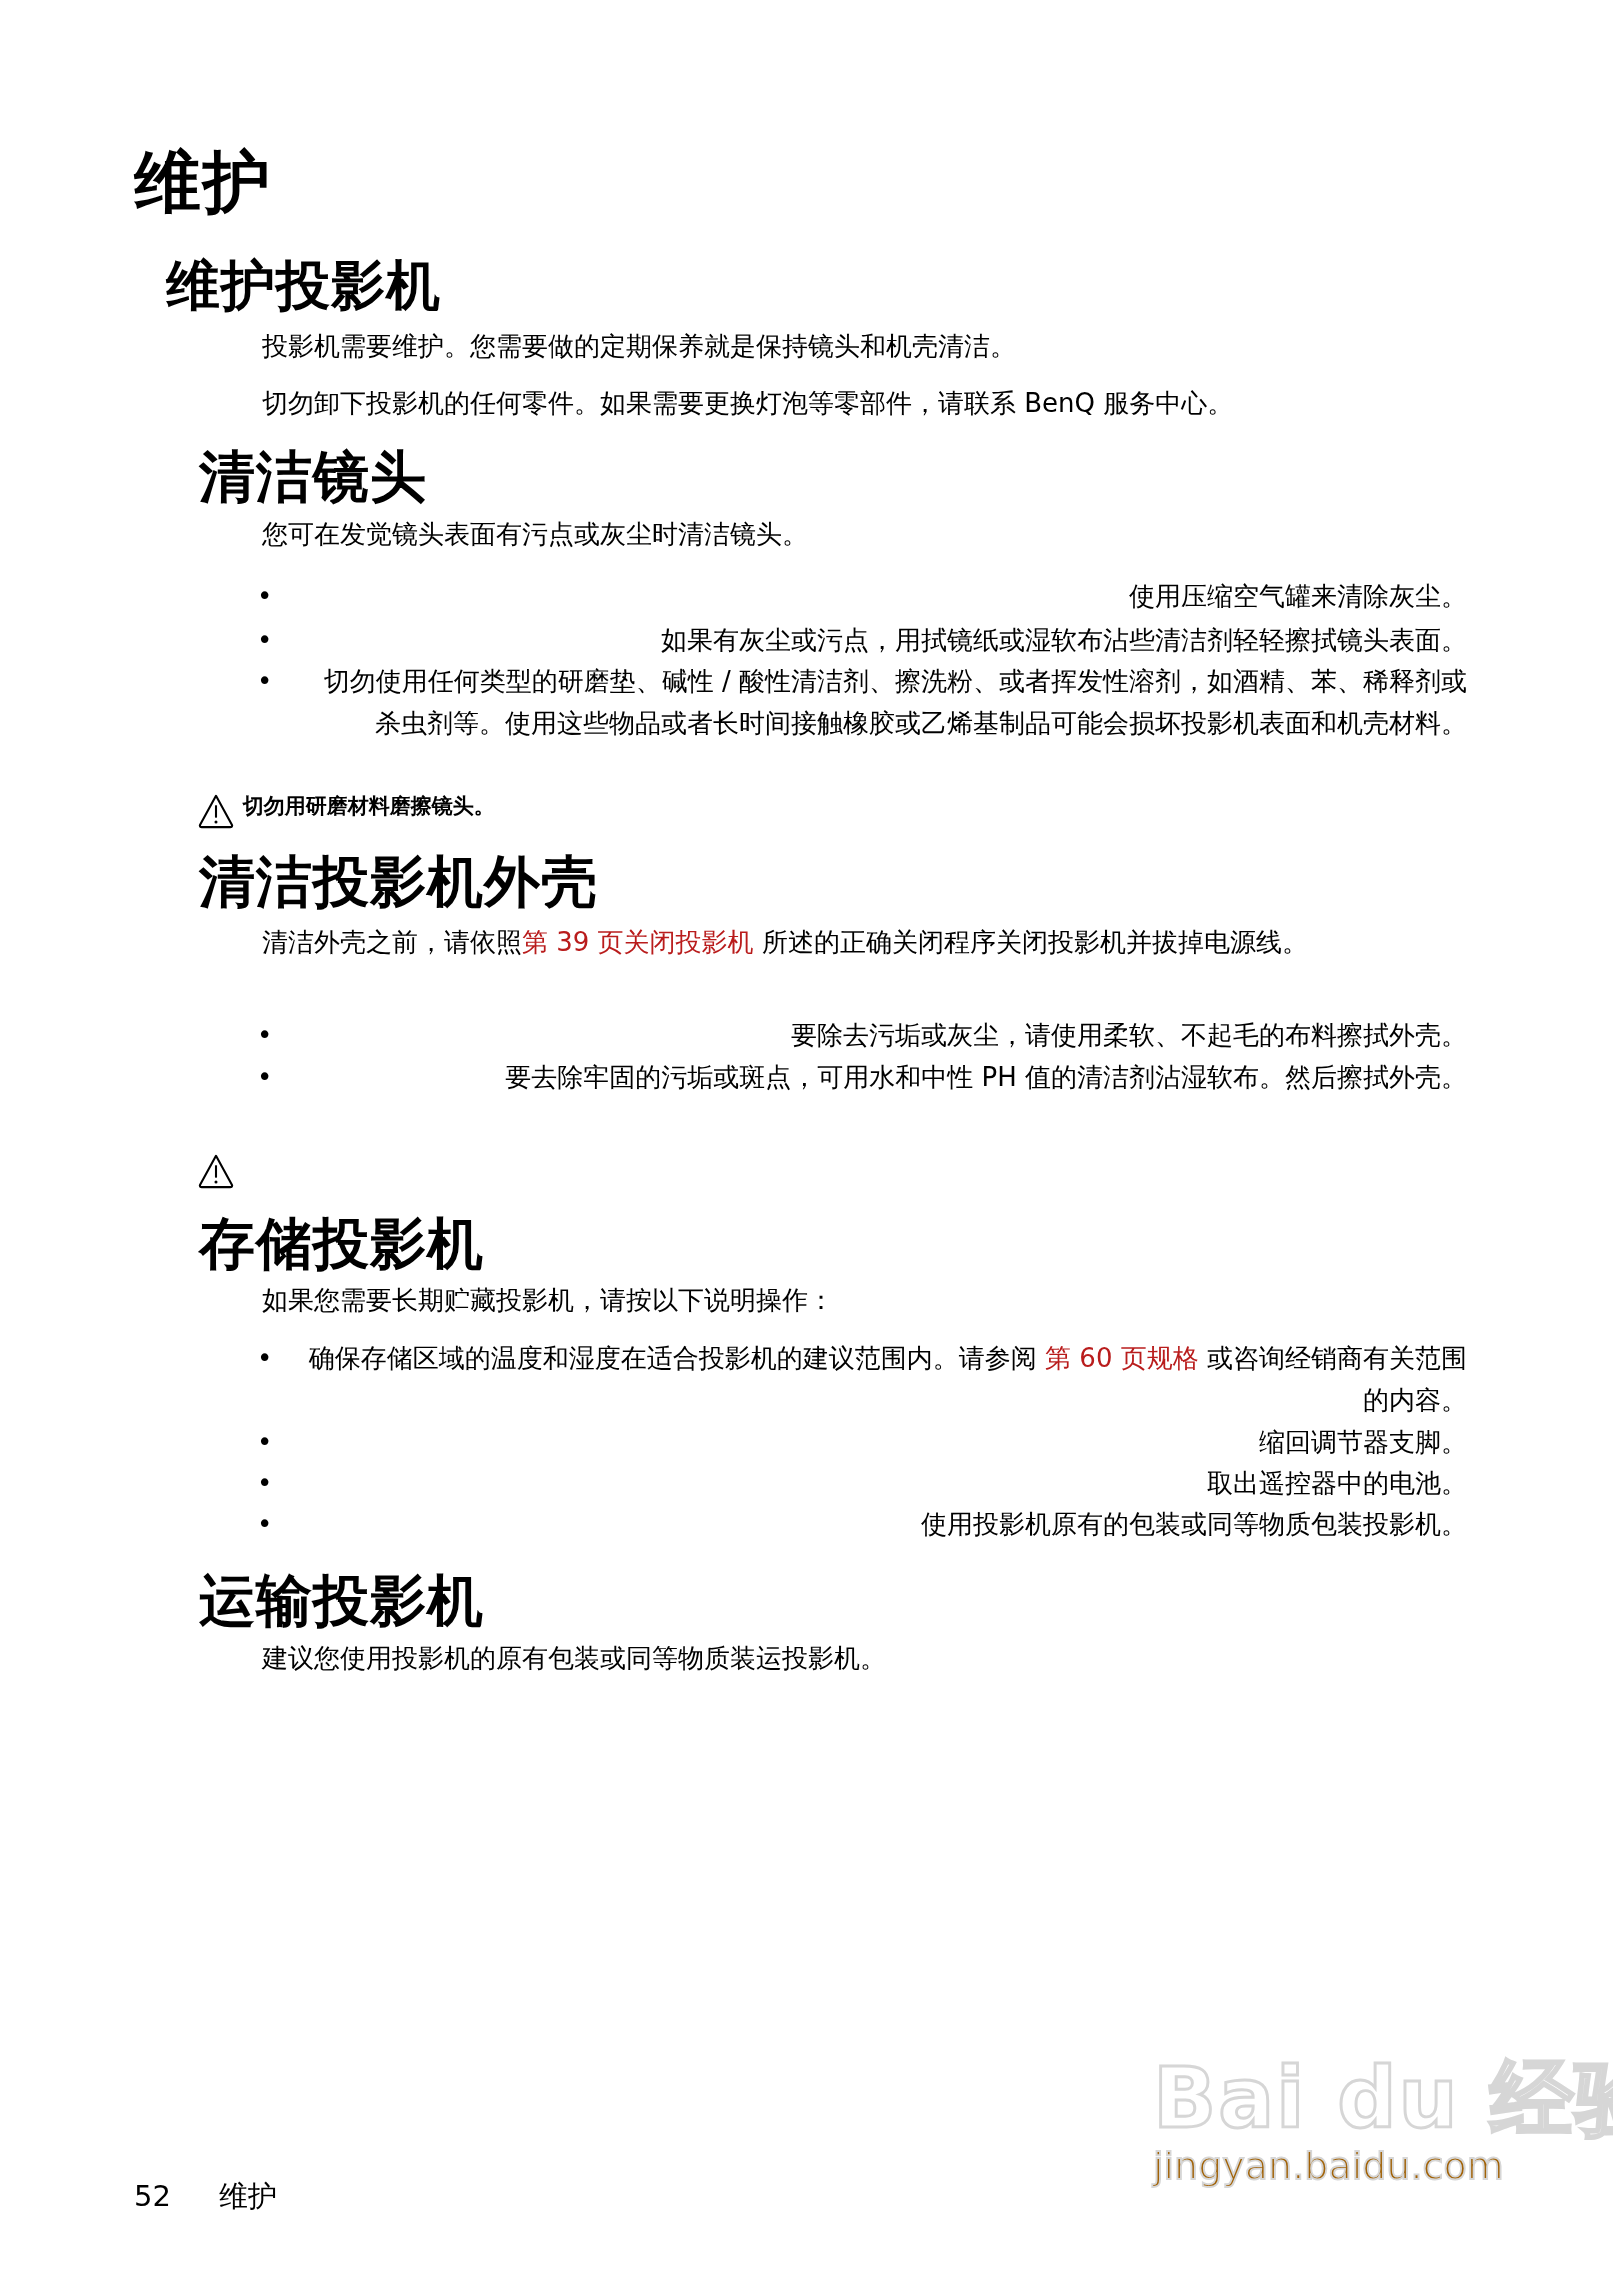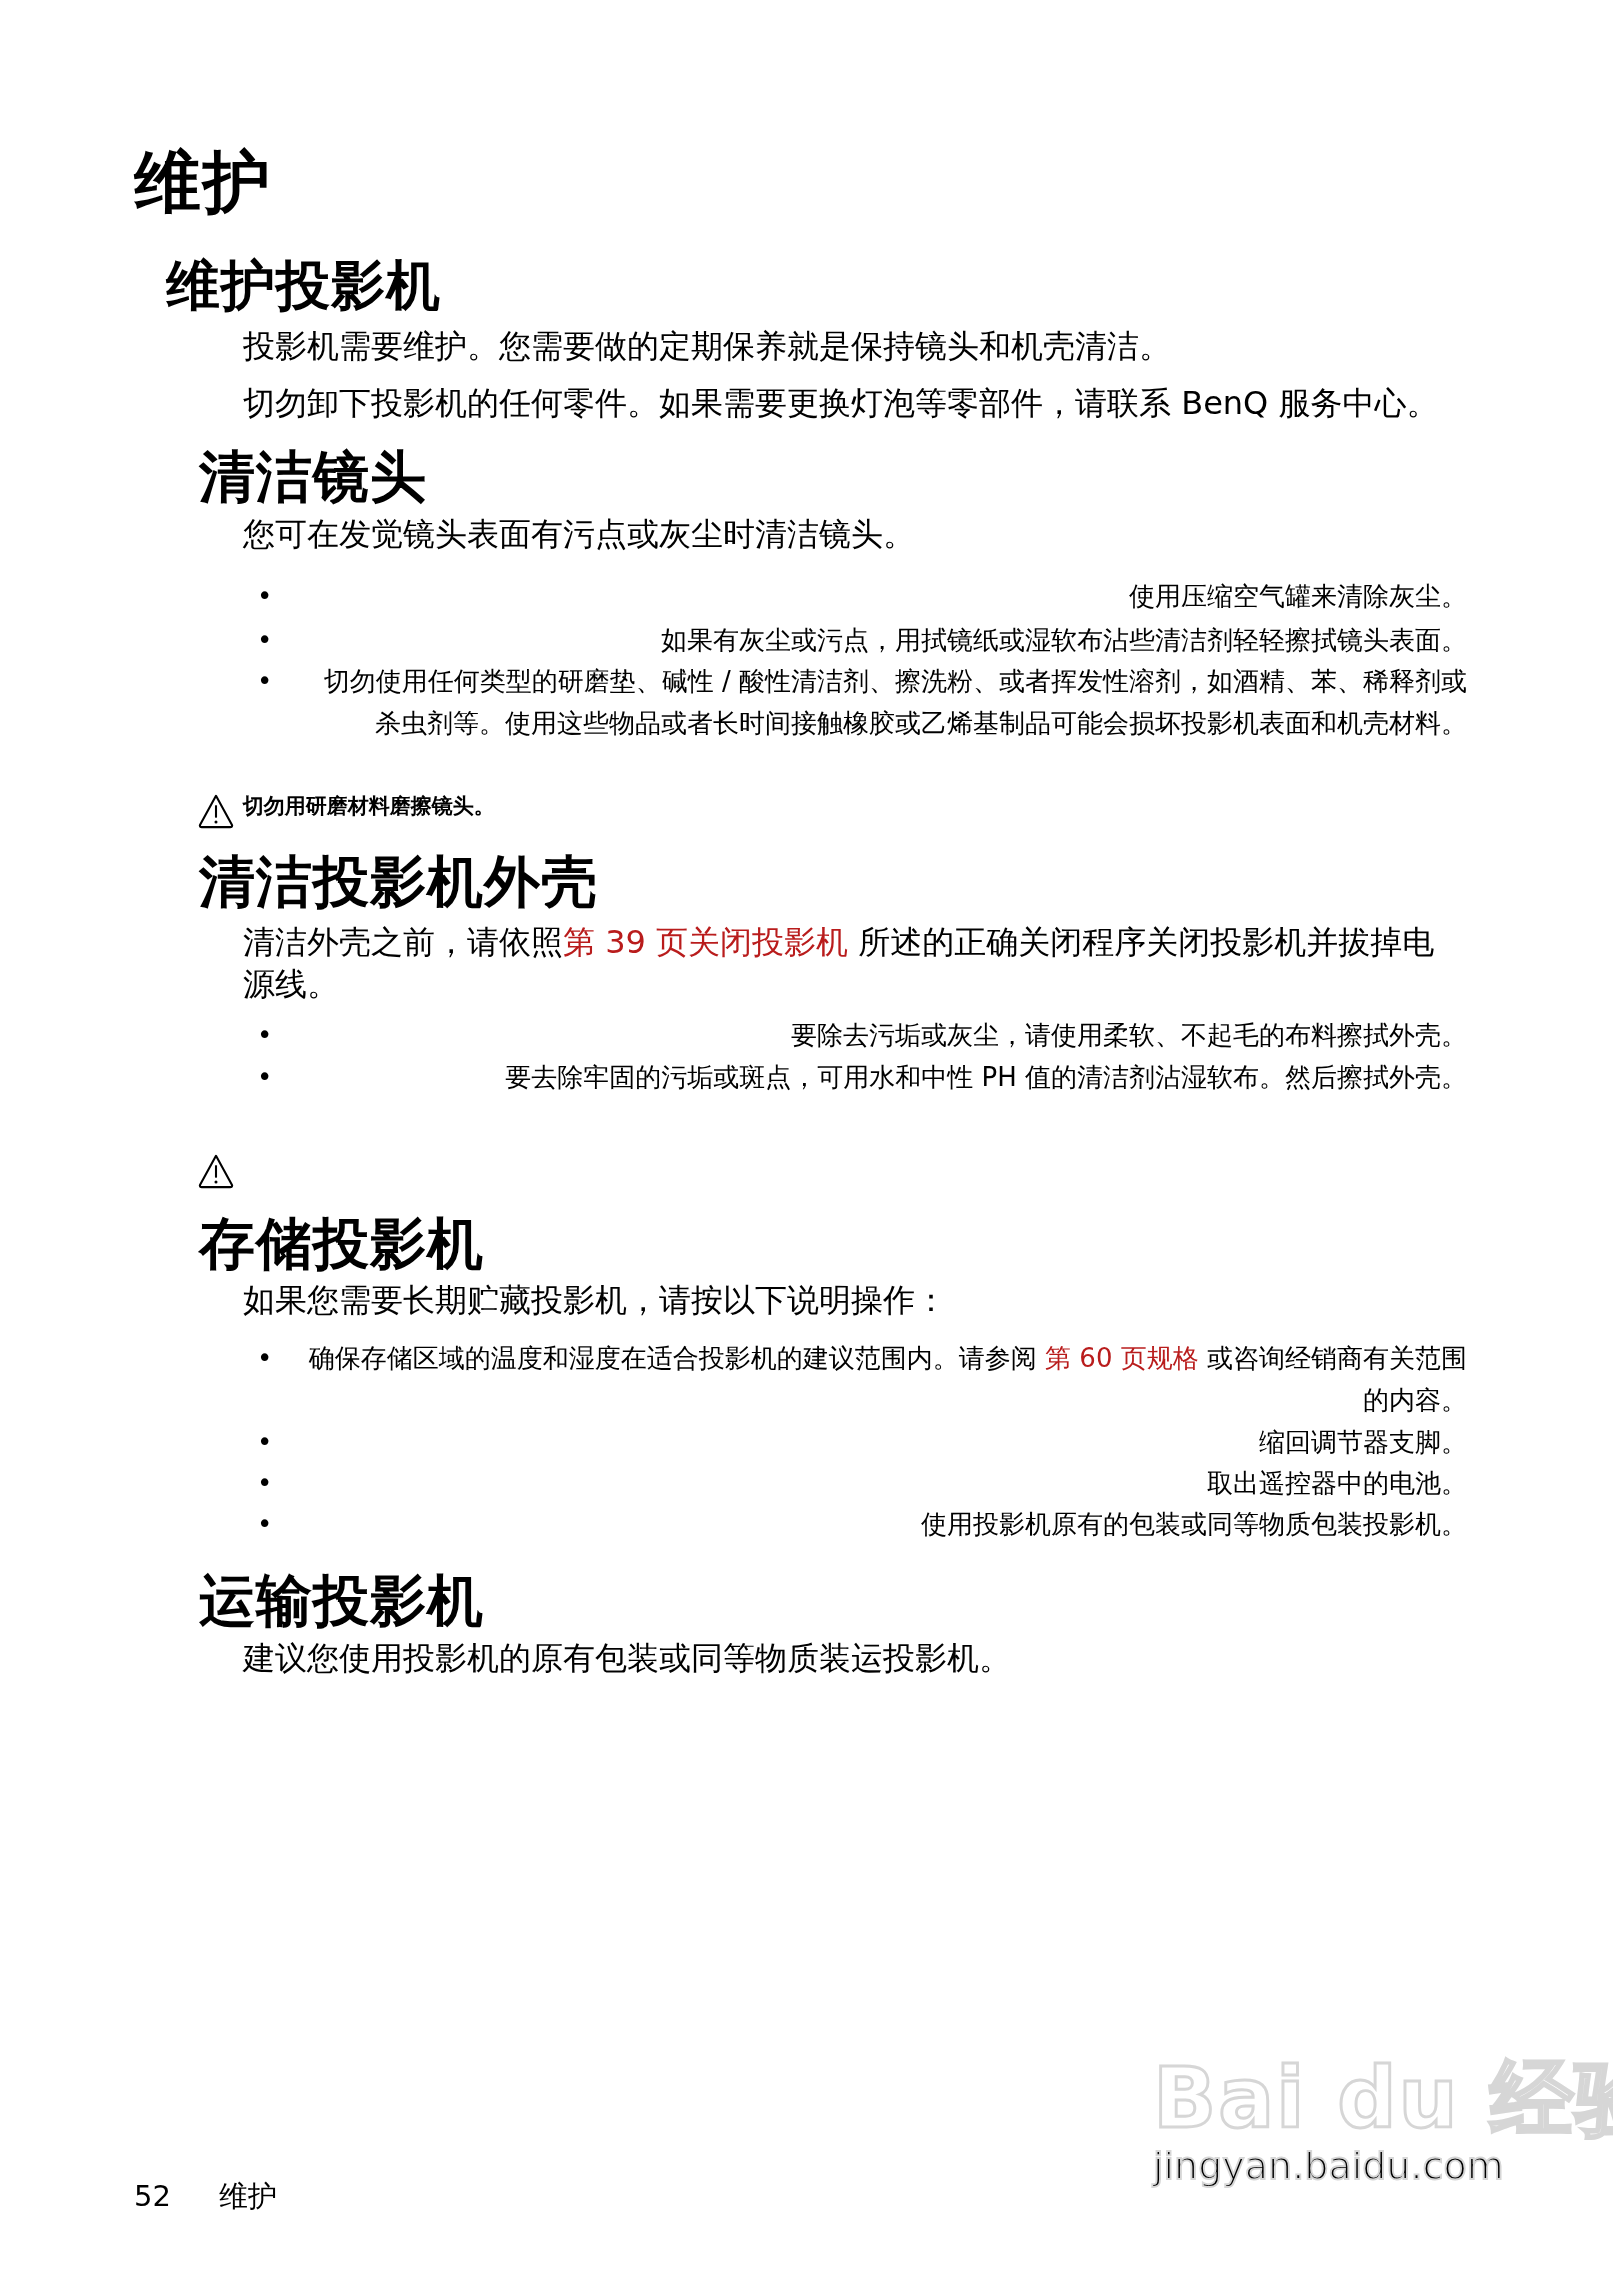--- a/index.html
+++ b/index.html
@@ -2,32 +2,32 @@
 <html><head>
 <meta charset="utf-8">
 <style>
   html, body { margin:0; padding:0; background:#ffffff; }
   body { width:1614px; height:2286px; position:relative; overflow:hidden;
          font-family:"DejaVu Sans","Liberation Sans",sans-serif; color:#000; }
   .abs { position:absolute; white-space:nowrap; }
   .h1 { left:134px; top:144px; font-size:67px; font-weight:bold; line-height:77px; letter-spacing:1.9px; }
   .h2 { left:166px; top:252px; font-size:54px; font-weight:bold; line-height:67px; letter-spacing:1px; }
   .h3 { left:199px; font-size:56px; font-weight:bold; line-height:58px; letter-spacing:1px; }
-  .p  { left:243px; font-size:32px; line-height:35px; }
+  .p  { left:262px; font-size:26px; line-height:35px; }
   .bullet-dot { left:257px; font-size:26px; line-height:35px; }
   .li { left:305px; font-size:26px; line-height:42px; white-space:normal; width:1162px;text-align:right; }
   .link { color:#b91c1c; }
   .warn { left:197px; height:38px; display:flex; align-items:flex-start; }
   .warn svg { width:38px; height:38px; margin-right:7.7px; }
   .warn span { font-size:21px; font-weight:bold; }
   .footer { top:2177px; font-size:29px; line-height:38px; }
   .watermark { left:1153px; top:2056px; width:384px; height:154px; color:#d9d9d9; }
   .wm-big { font-size:83px; font-weight:bold; line-height:86px; color:#ffffff;
             -webkit-text-stroke:2.9px #d6d6d6; letter-spacing:1.9px; }
-  .wm-small { font-size:38px; line-height:48px; color:#000000; -webkit-text-stroke:1.9px #d6d6d6; }
+  .wm-small { font-size:38px; line-height:48px; color:#a16207; -webkit-text-stroke:1.9px #d6d6d6; }
 </style>
 </head>
 <body>
 
 <div class="abs h1">维护</div>
 
 <div class="abs h2">维护投影机</div>
 <div class="abs p" style="top:329px">投影机需要维护。您需要做的定期保养就是保持镜头和机壳清洁。</div>
 <div class="abs p" style="top:386px">切勿卸下投影机的任何零件。如果需要更换灯泡等零部件，请联系 BenQ 服务中心。</div>
 

